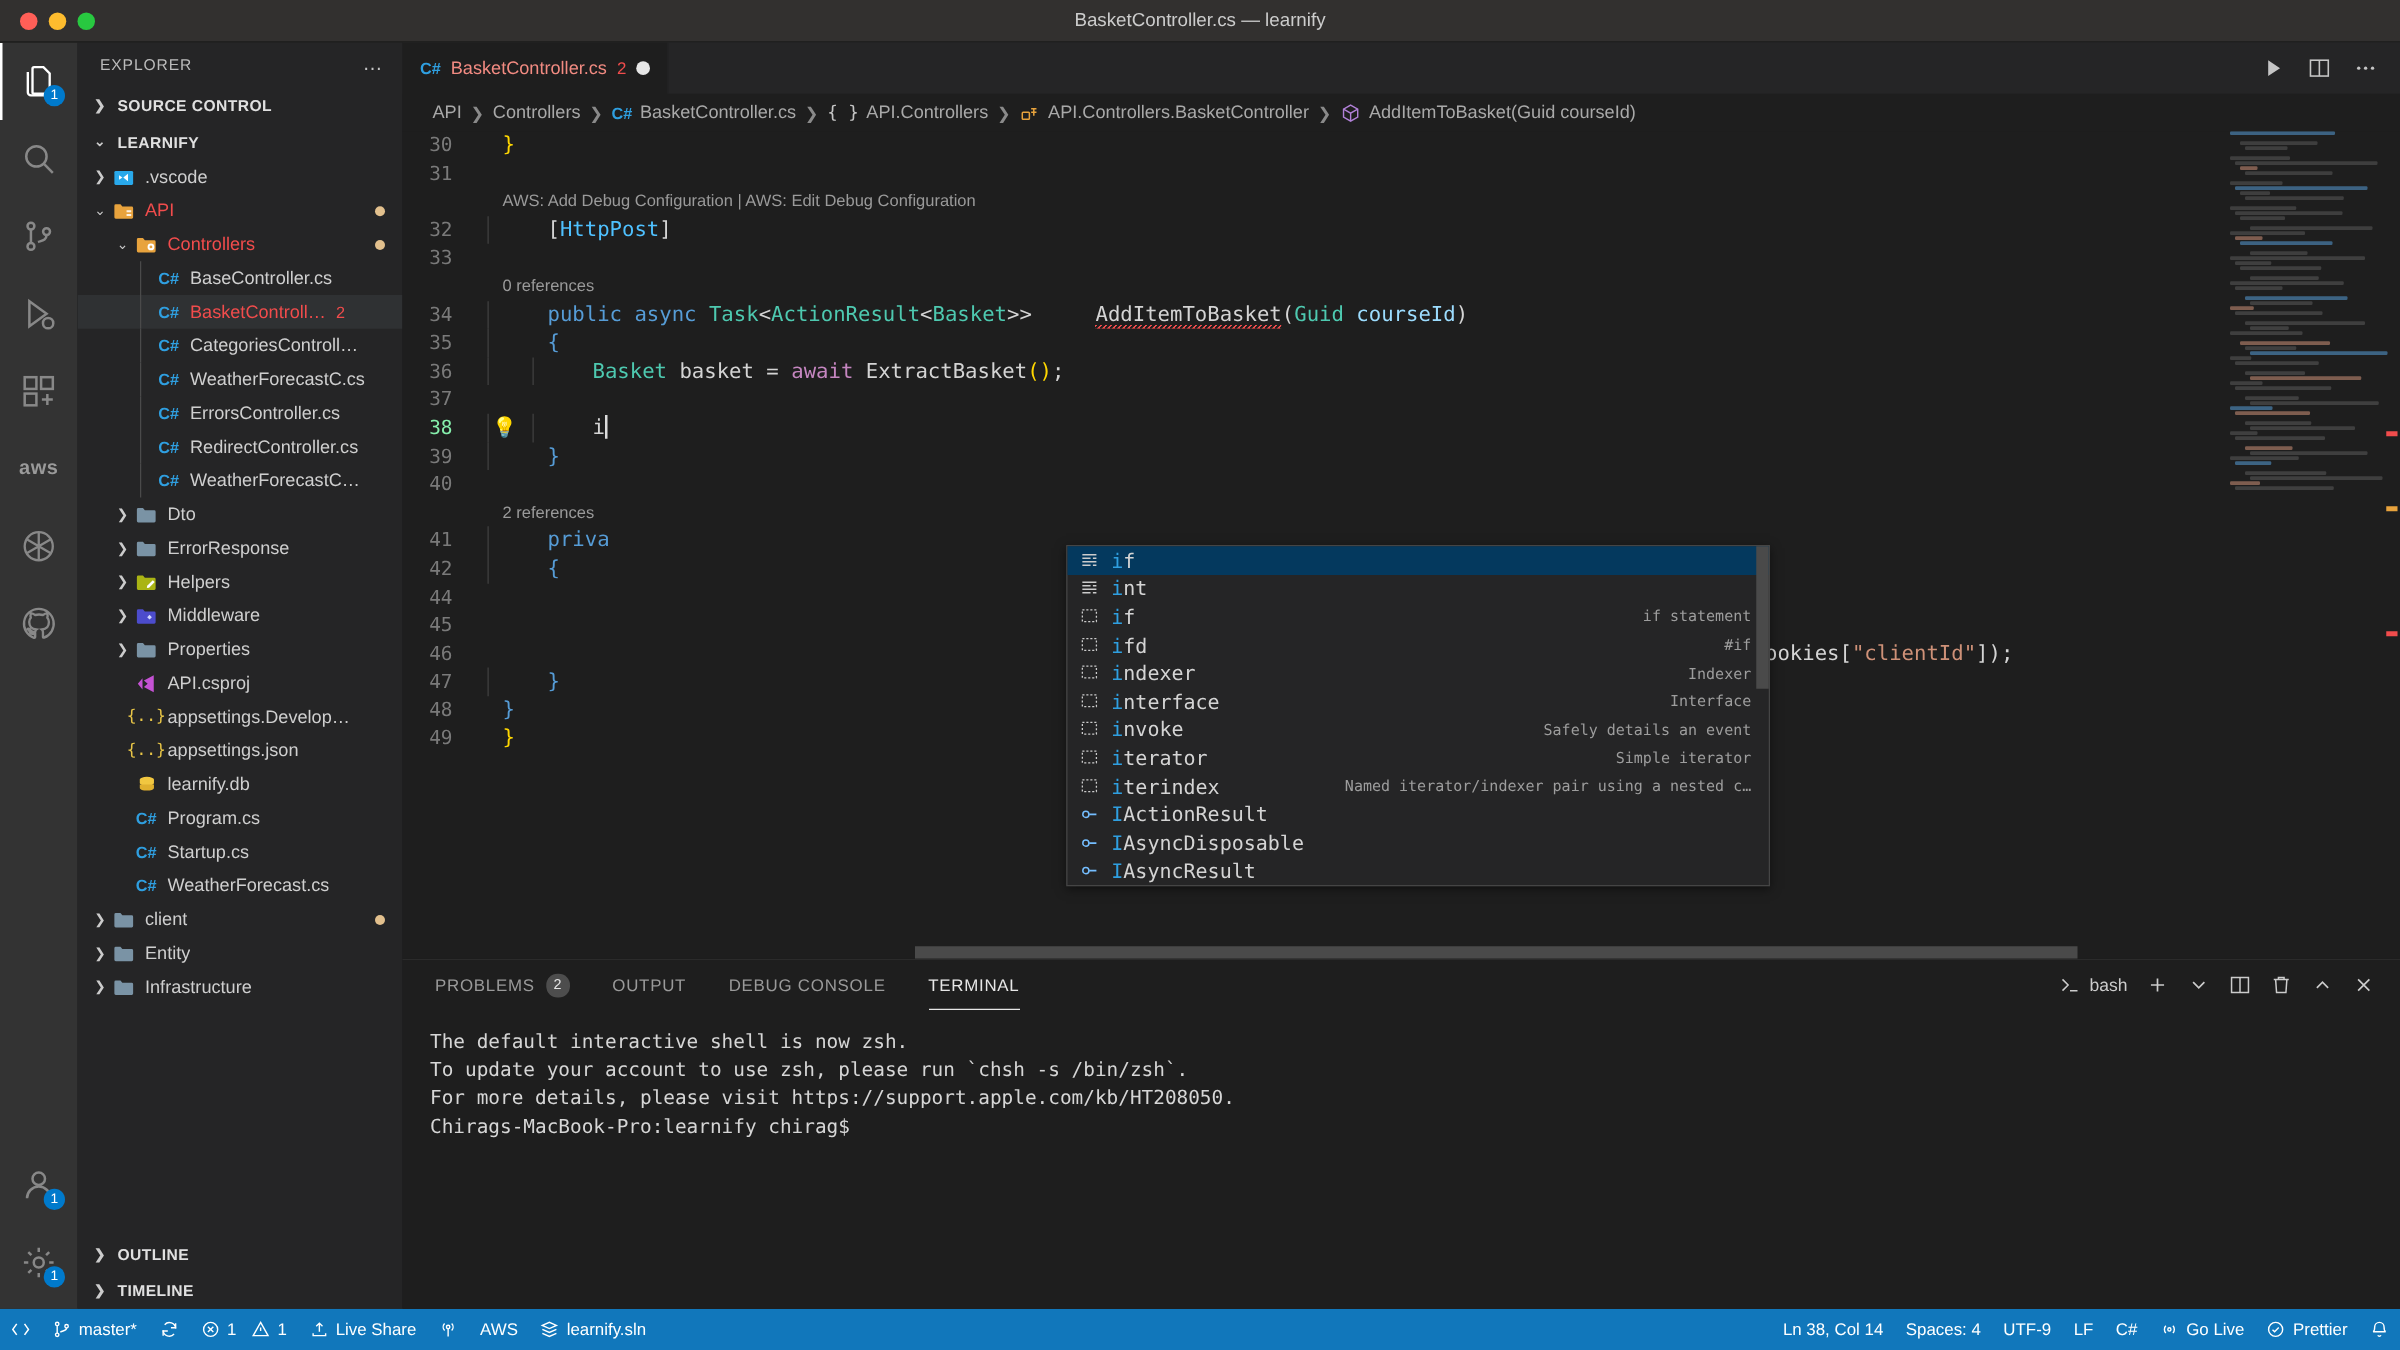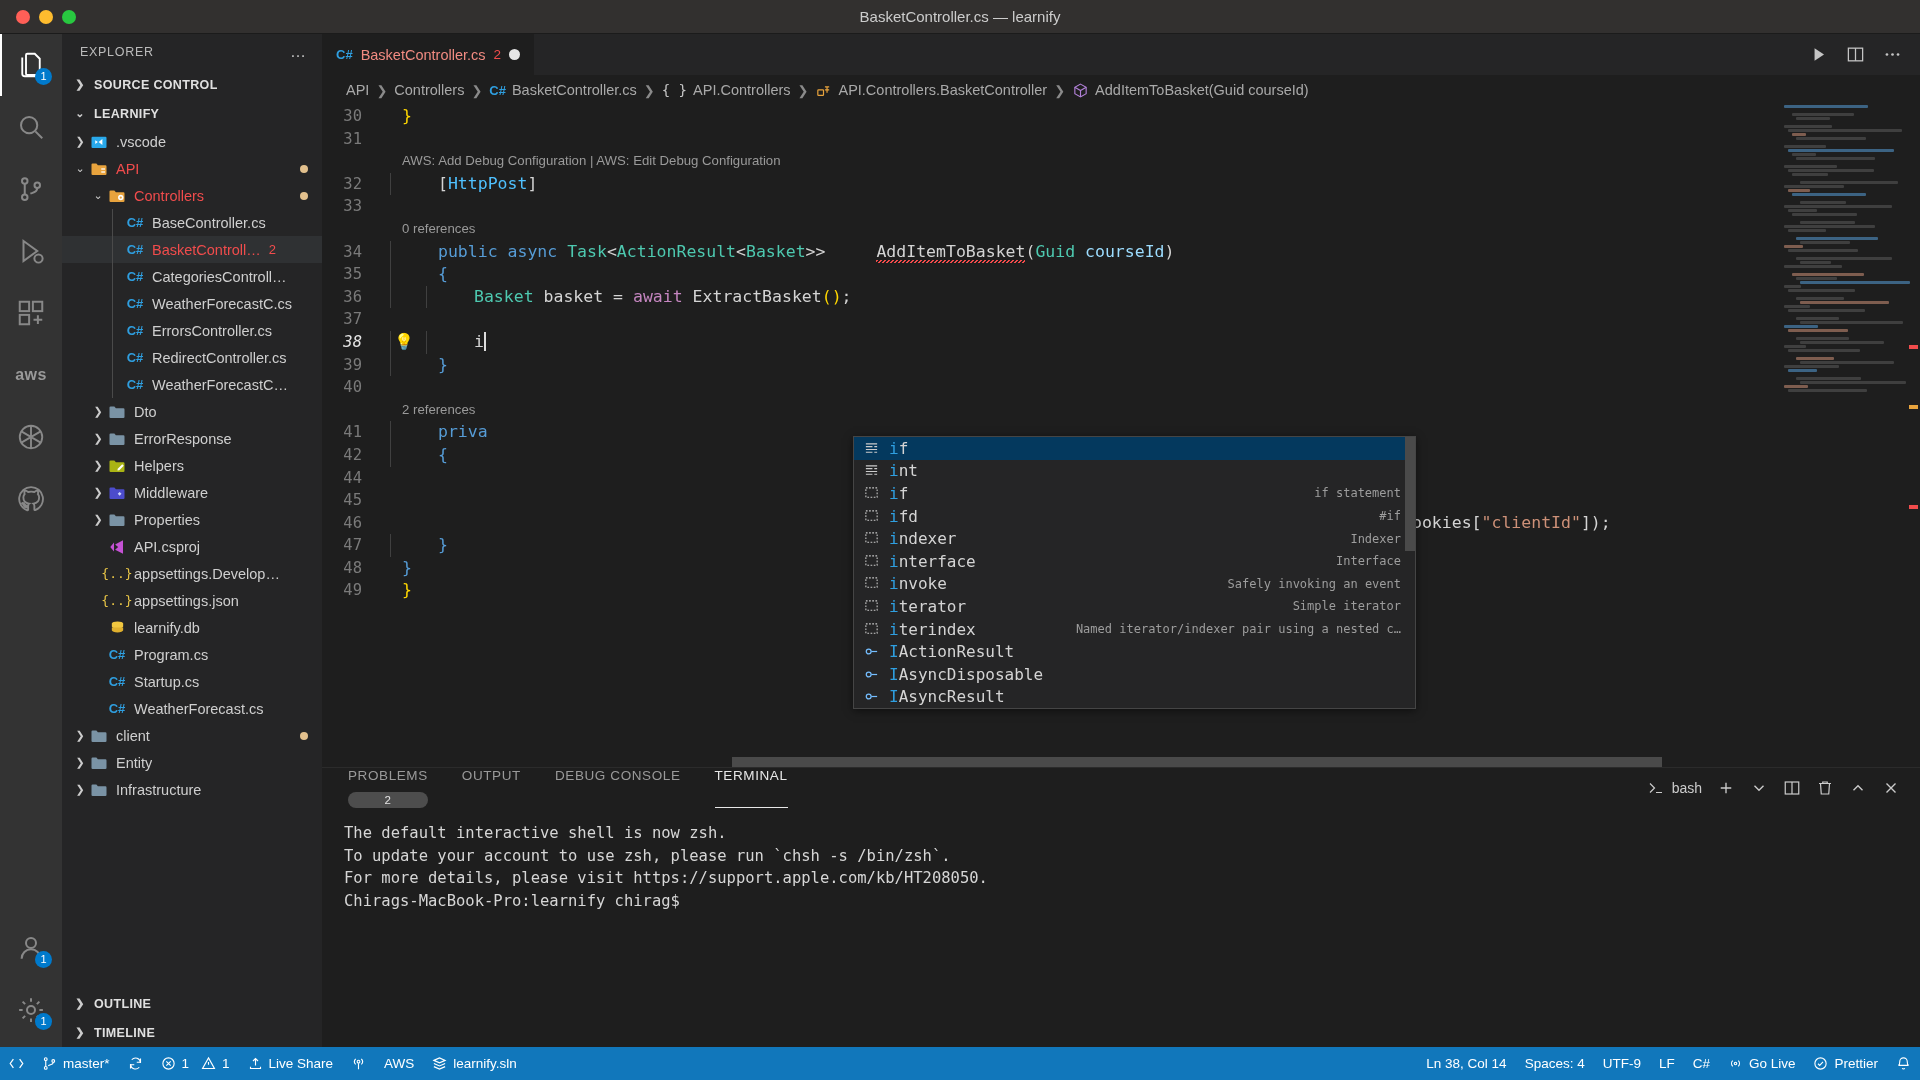--- a/index.html
+++ b/index.html
@@ -92,21 +92,21 @@
   .bc-item { display:flex; align-items:center; gap:6px; cursor:pointer; }
 
   
   #codearea { flex:1 1 auto; position:relative; overflow:hidden; background:#1e1e1e; }
   #code {
     position:absolute; inset:0; font-family:"DejaVu Sans Mono","Liberation Mono",monospace;
     font-size:16.5px; line-height:22.6px;
   }
   .cline { display:flex; height:22.6px; align-items:center; white-space:pre; }
   .lnum { width:66px; flex:0 0 66px; text-align:right; padding-right:26px; color:#7a7a7a; font-size:15.5px; }
-  .lnum.cur { color:#e5e5e5;font-style:italic; }
+  .lnum.cur { color:#86efac; }
   .ctext { padding-left:14px; position:relative; }
   .lens { color:#9a9a9a; font-size:13.2px; font-family:"Liberation Sans",sans-serif; height:22.6px; display:flex; align-items:center; }
   .ind-guide { position:absolute; top:0; bottom:0; width:1px; background:#404040; }
 
   
   .kw   { color:#569cd6; }
   .kw2  { color:#c586c0; }
   .type { color:#4ec9b0; }
   .str  { color:#ce9178; }
   .pl   { color:#d4d4d4; }
@@ -141,21 +141,21 @@
   #minimap { position:absolute; right:16px; top:0; width:120px; bottom:0; opacity:.55; }
   .mm-line { height:3px; margin-bottom:1px; border-radius:1px; }
   .mm-mark { position:absolute; right:2px; width:9px; height:4px; }
 
   
   #h-scroll { position:absolute; left:410px; bottom:0; height:10px; background:#4a4a4a; width:930px; }
 
   
   #panel { height:280px; background:#1e1e1e; border-top:1px solid #2b2b2b; display:flex; flex-direction:column; }
   #panel-tabs { height:40px; display:flex; align-items:center; padding-left:26px; gap:34px; position:relative; }
-  .ptab { font-size:13.5px; letter-spacing:.6px; color:#9a9a9a; height:40px; display:flex; gap:9px; cursor:pointer;flex-direction:column; }
+  .ptab { font-size:13.5px; letter-spacing:.6px; color:#9a9a9a; height:40px; display:flex; align-items:center; gap:9px; cursor:pointer; }
   .ptab.active { color:#e7e7e7; box-shadow: inset 0 -1px 0 #e7e7e7; }
   .pbadge { background:#4d4d4d; color:#e4e4e4; border-radius:9px; font-size:11.5px; min-width:19px; height:19px;
             display:inline-flex; align-items:center; justify-content:center; padding:0 5px; }
   #panel-actions { margin-left:auto; display:flex; align-items:center; gap:15px; padding-right:20px; color:#cccccc; }
   #panel-actions svg { width:18px; height:18px; cursor:pointer; }
   .shell-name { font-size:14px; color:#cccccc; display:flex; align-items:center; gap:7px; }
   #terminal-body {
     flex:1 1 auto; padding:14px 0 0 22px; font-family:"DejaVu Sans Mono","Liberation Mono",monospace;
     font-size:15.5px; line-height:22.5px; color:#d6d6d6; white-space:pre;
   }
@@ -669,21 +669,21 @@
               <span class="sg-label"><b>i</b>nterface</span>
               <span class="sg-detail">Interface</span>
             </div>
             <div class="sg-row">
               <span class="sg-ico">
                 <svg viewBox="0 0 16 16" width="15" height="15" fill="none" stroke="#cccccc" stroke-width="1.1">
                   <path d="M2 2h12v10H2z" stroke-dasharray="1.8 1.6"></path>
                 </svg>
               </span>
               <span class="sg-label"><b>i</b>nvoke</span>
-              <span class="sg-detail">Safely invoking an event</span>
+              <span class="sg-detail">Safely details an event</span>
             </div>
             <div class="sg-row">
               <span class="sg-ico">
                 <svg viewBox="0 0 16 16" width="15" height="15" fill="none" stroke="#cccccc" stroke-width="1.1">
                   <path d="M2 2h12v10H2z" stroke-dasharray="1.8 1.6"></path>
                 </svg>
               </span>
               <span class="sg-label"><b>i</b>terator</span>
               <span class="sg-detail">Simple iterator</span>
             </div>

